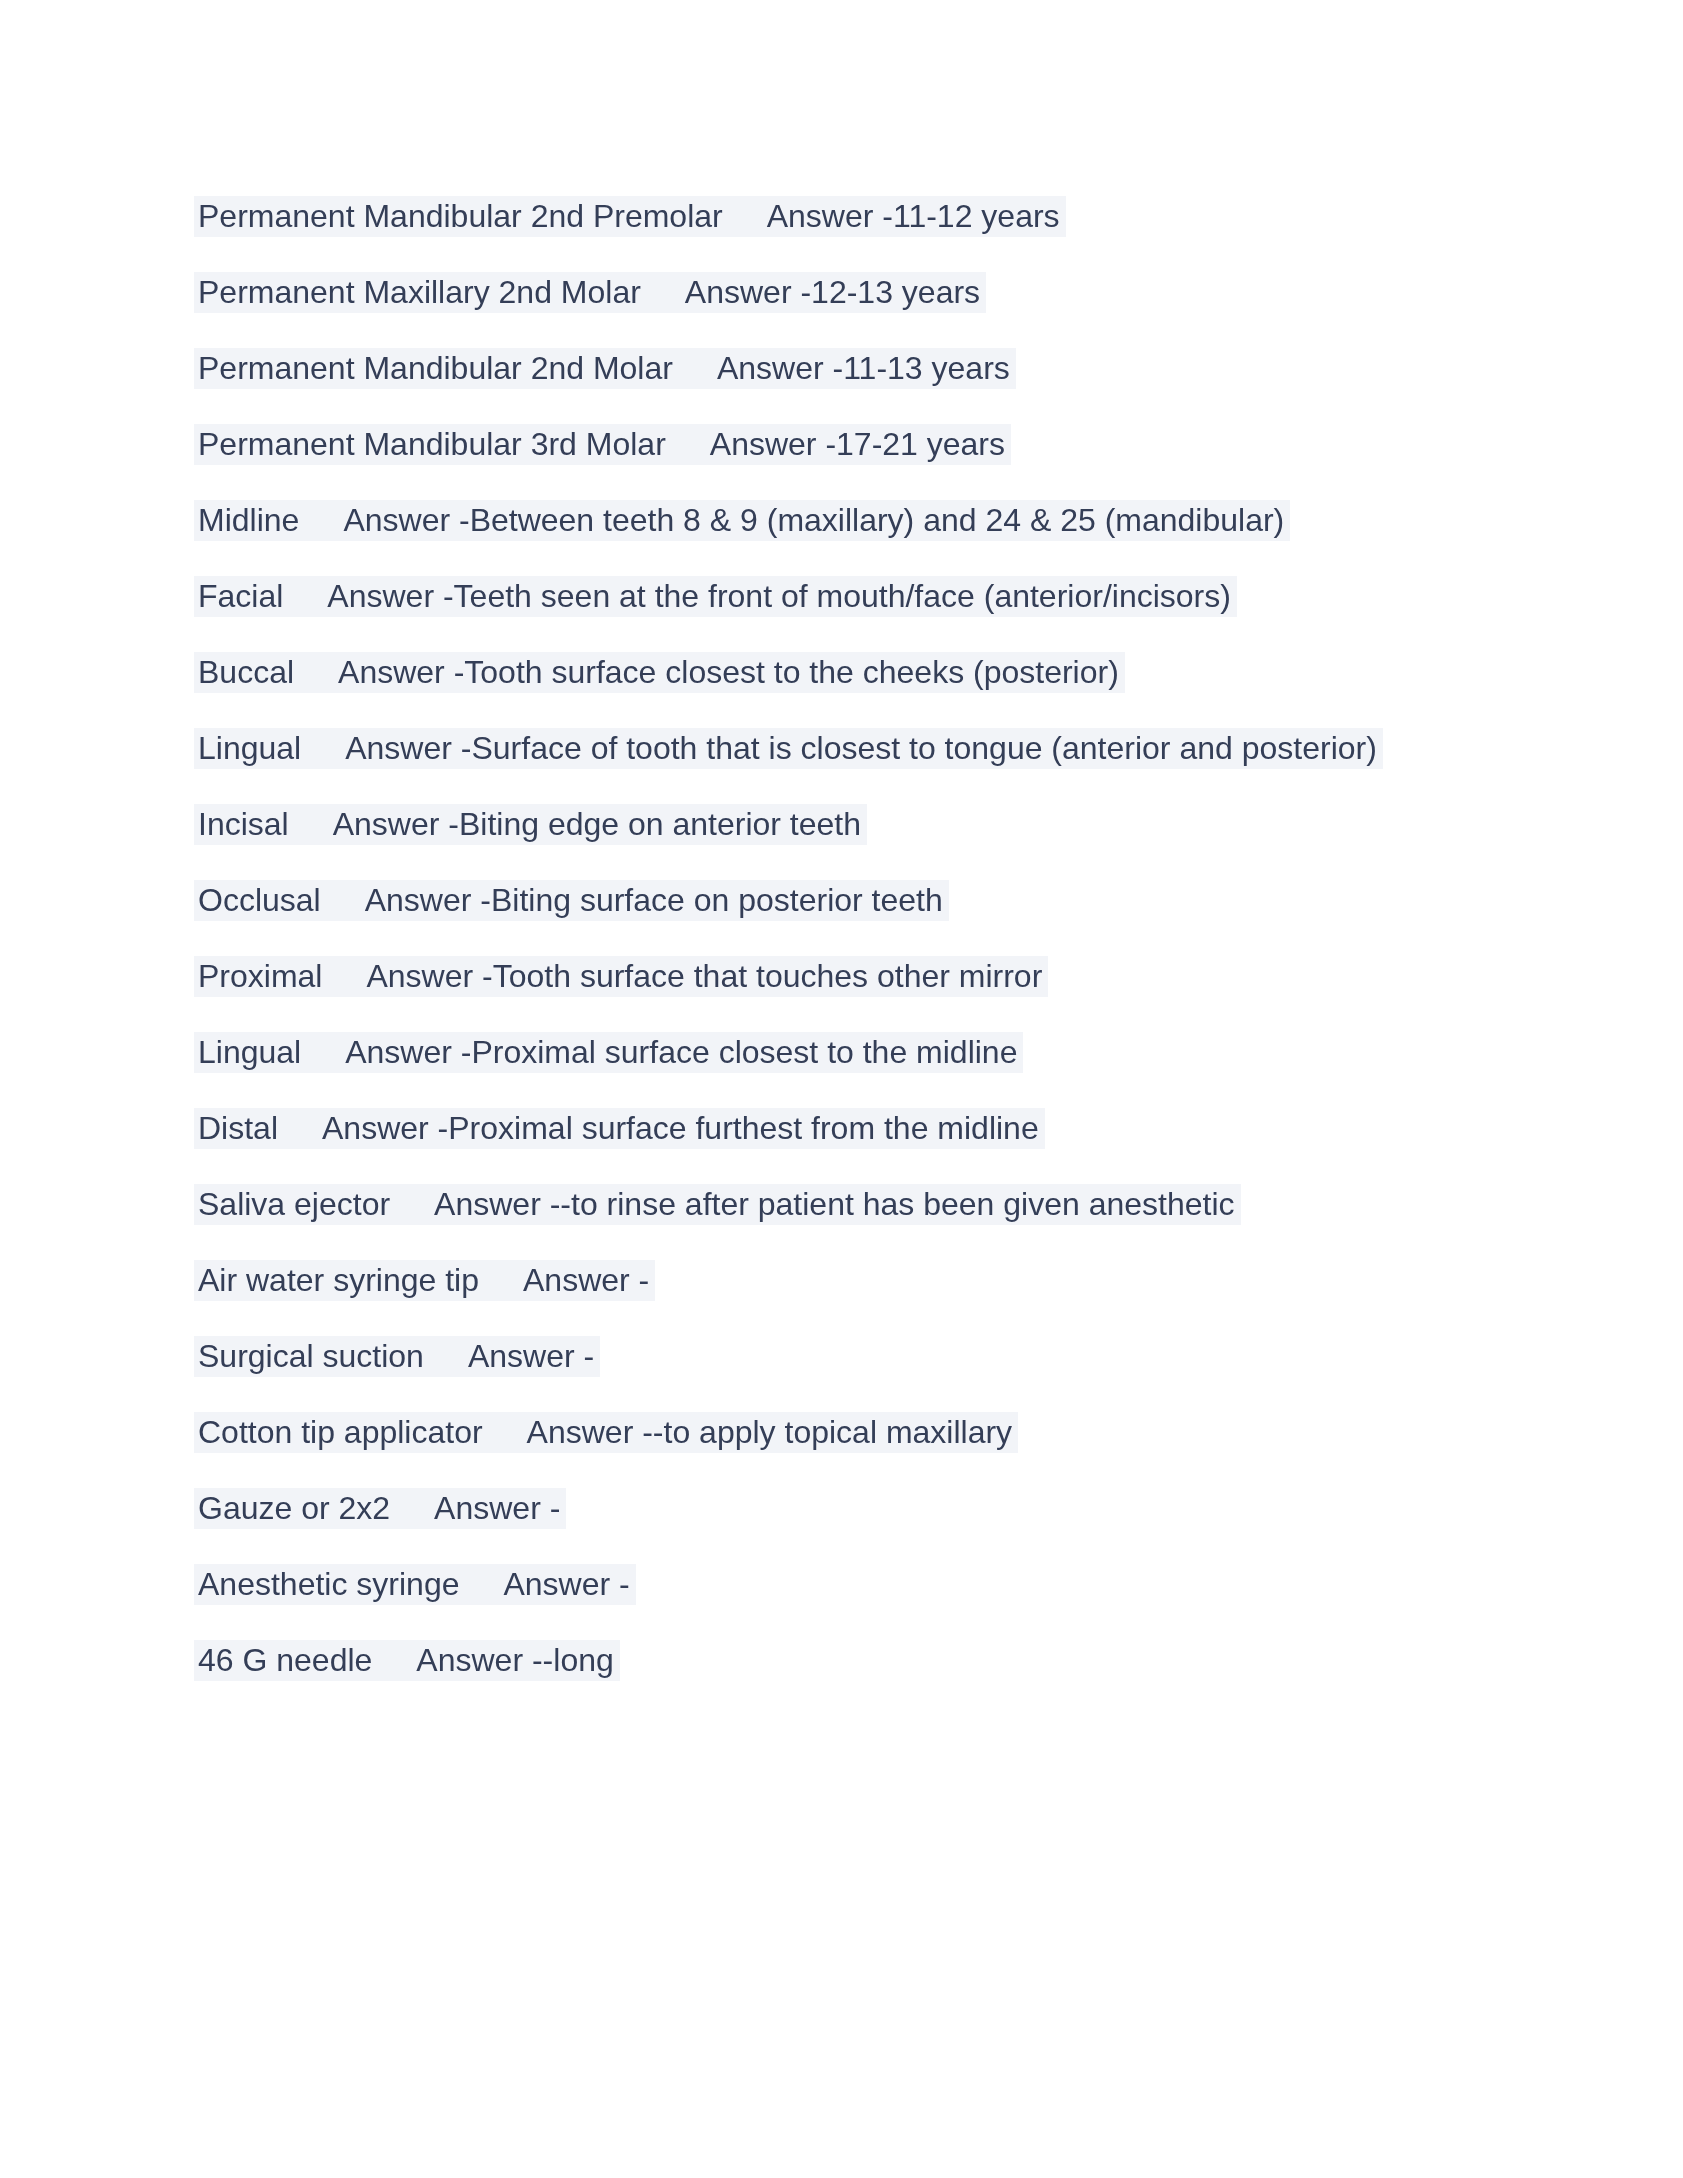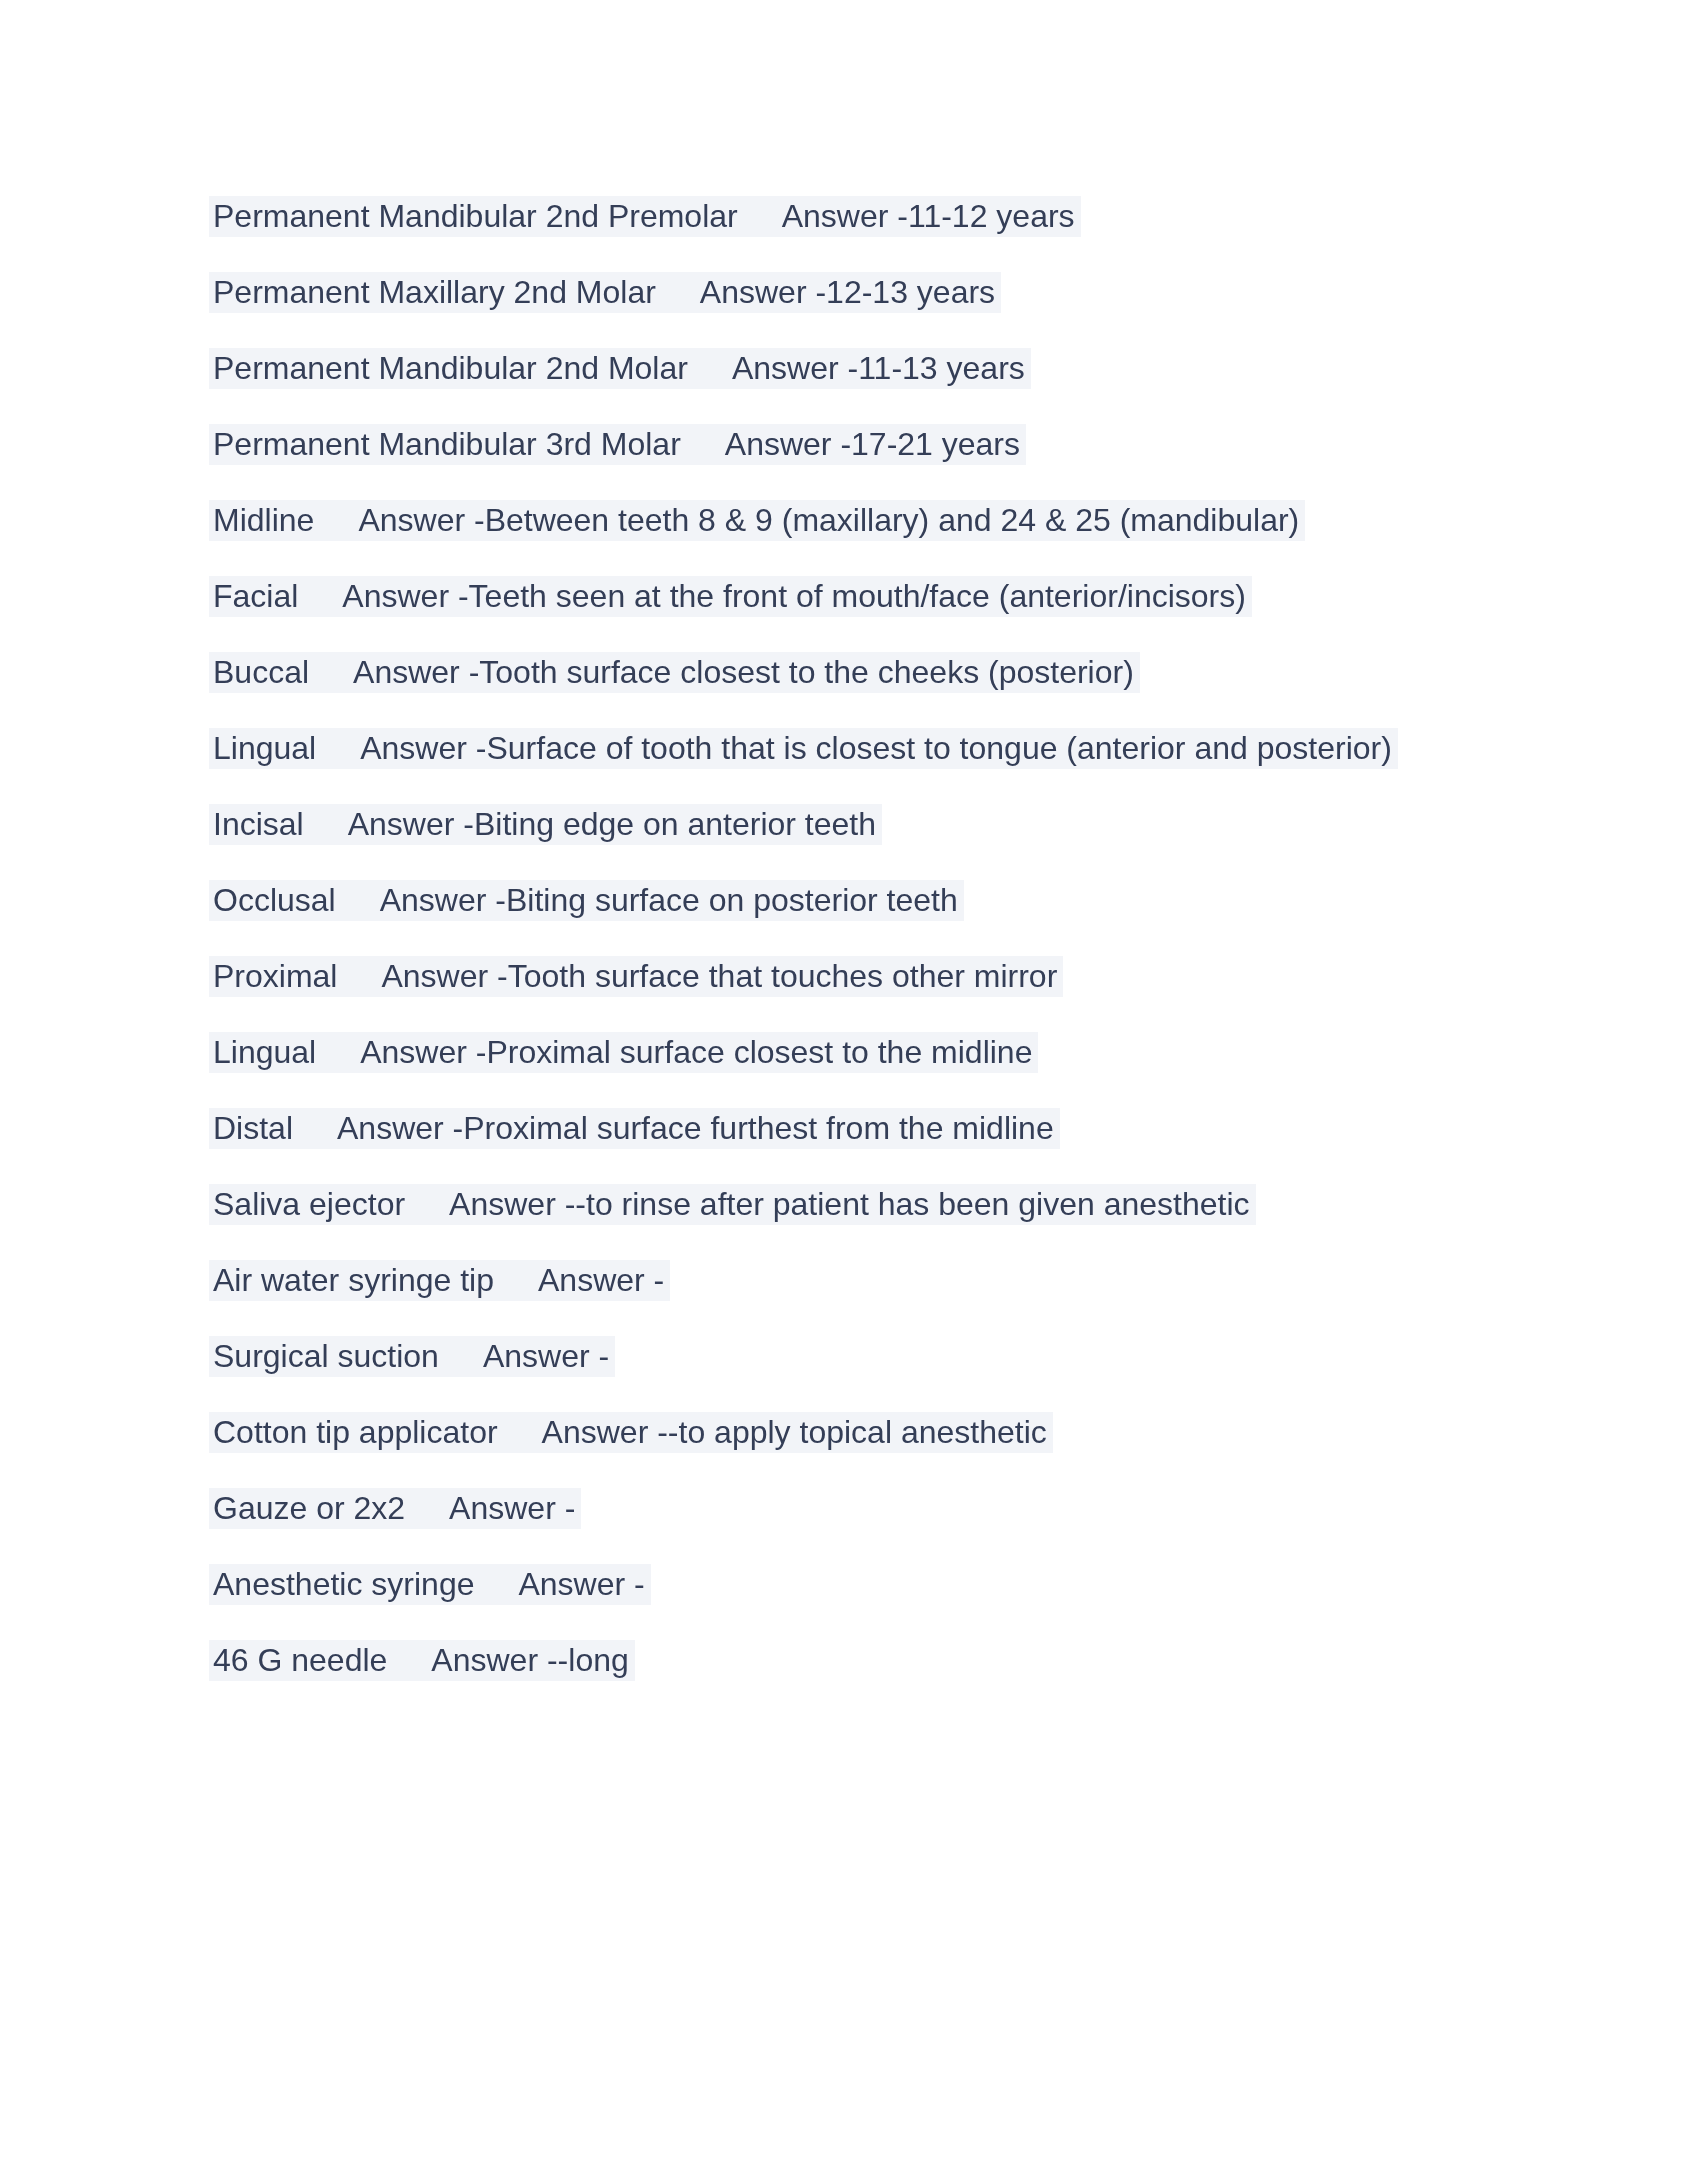--- a/index.html
+++ b/index.html
@@ -8,21 +8,20 @@
     background: #ffffff;
   }
   body {
     width: 1683px;
     height: 2178px;
     font-family: "Liberation Sans", sans-serif;
     overflow: hidden;
   }
   .doc {
     padding: 197px 59px 0 194px;
-    margin-left: 15px;
   }
   p.item {
     font-size: 32px;
     line-height: 38px;
     margin: 0 0 38px 0;
     color: #343e57;
     white-space: nowrap;
   }
   .hl {
     background: #f2f4f8;
@@ -68,21 +67,21 @@
 
   <p class="item"><span class="hl"><span>Distal</span><span class="gap"></span><span>Answer -Proximal surface furthest from the midline</span></span></p>
 
 
   <p class="item"><span class="hl"><span>Saliva ejector</span><span class="gap"></span><span>Answer --to rinse after patient has been given anesthetic</span></span></p>
 
   <p class="item"><span class="hl"><span>Air water syringe tip</span><span class="gap"></span><span>Answer -</span></span></p>
 
   <p class="item"><span class="hl"><span>Surgical suction</span><span class="gap"></span><span>Answer -</span></span></p>
 
-  <p class="item"><span class="hl"><span>Cotton tip applicator</span><span class="gap"></span><span>Answer --to apply topical anesthetic</span></span></p>
+  <p class="item"><span class="hl"><span>Cotton tip applicator</span><span class="gap"></span><span>Answer --to apply topical maxillary</span></span></p>
 
   <p class="item"><span class="hl"><span>Gauze or 2x2</span><span class="gap"></span><span>Answer -</span></span></p>
 
   <p class="item"><span class="hl"><span>Anesthetic syringe</span><span class="gap"></span><span>Answer -</span></span></p>
 
   <p class="item"><span class="hl"><span>46 G needle</span><span class="gap"></span><span>Answer --long</span></span></p>
 
 </div>
 
 

